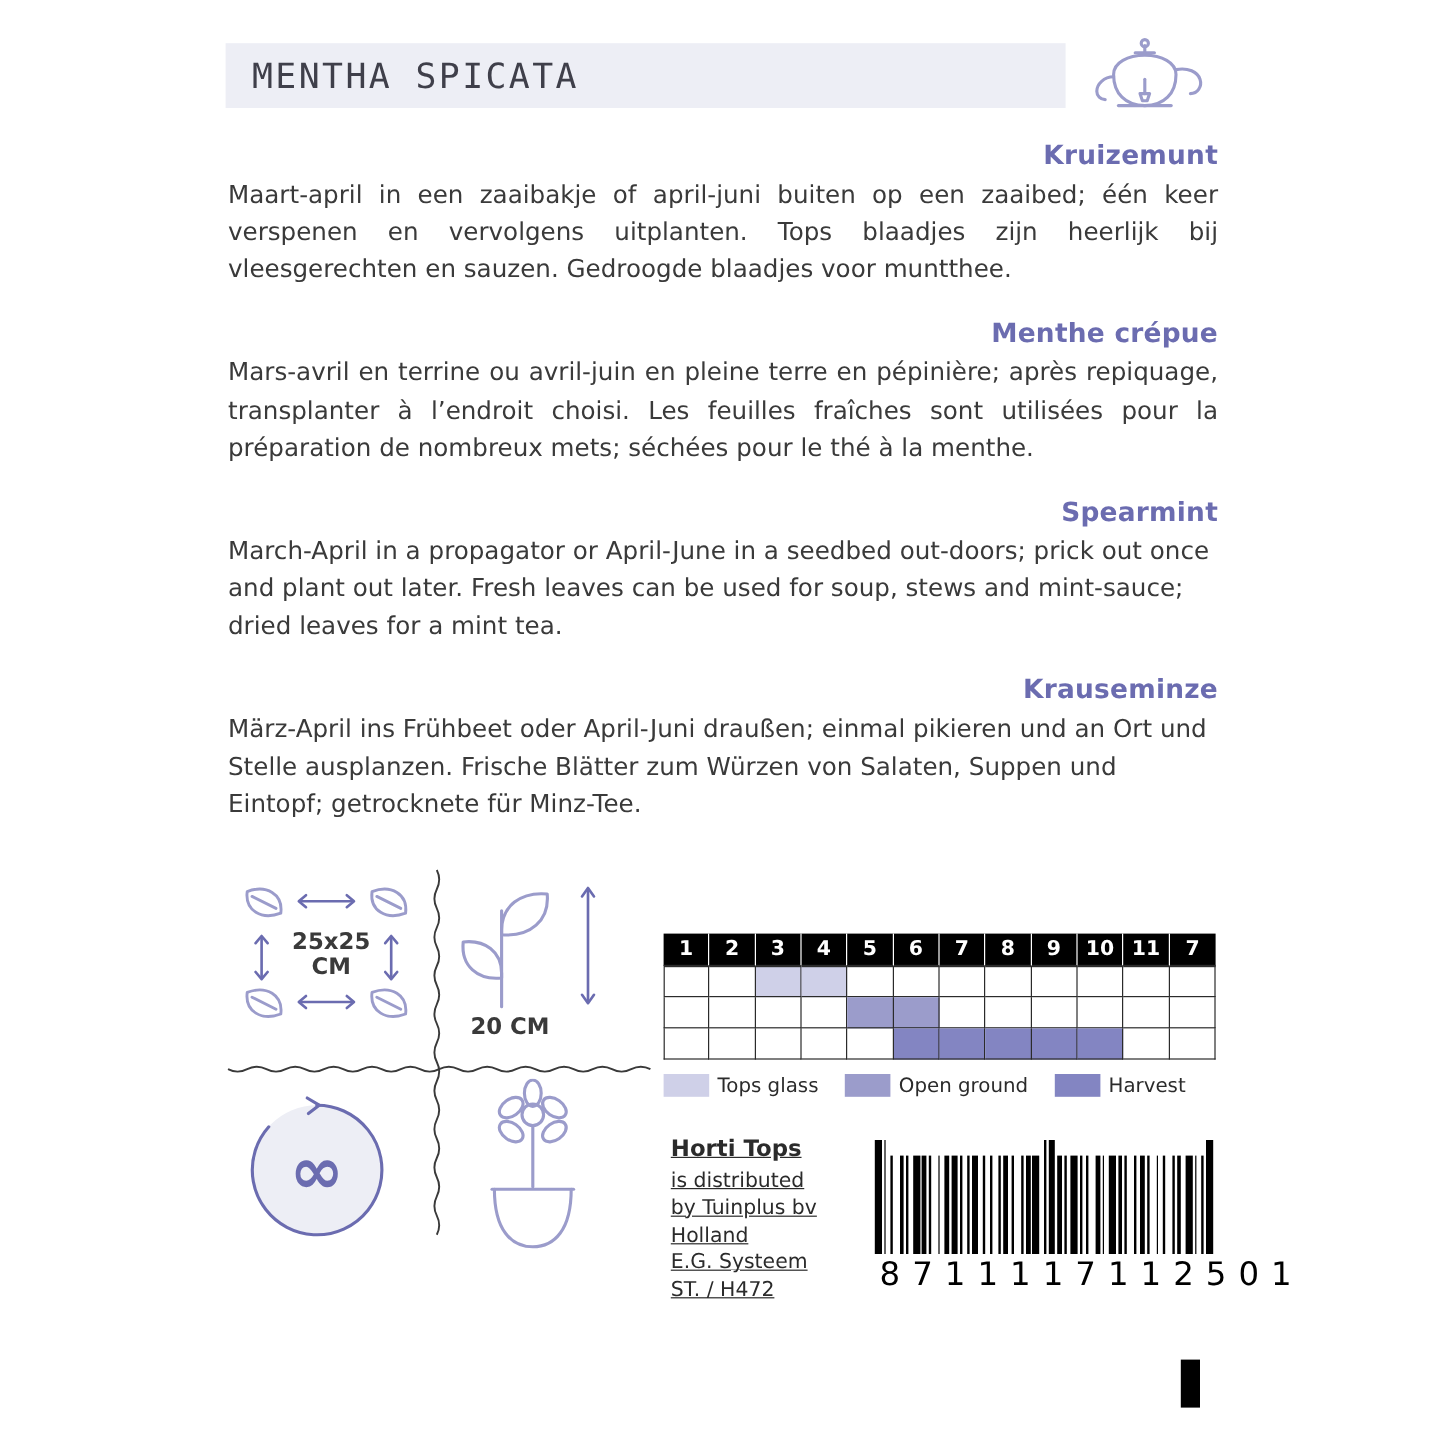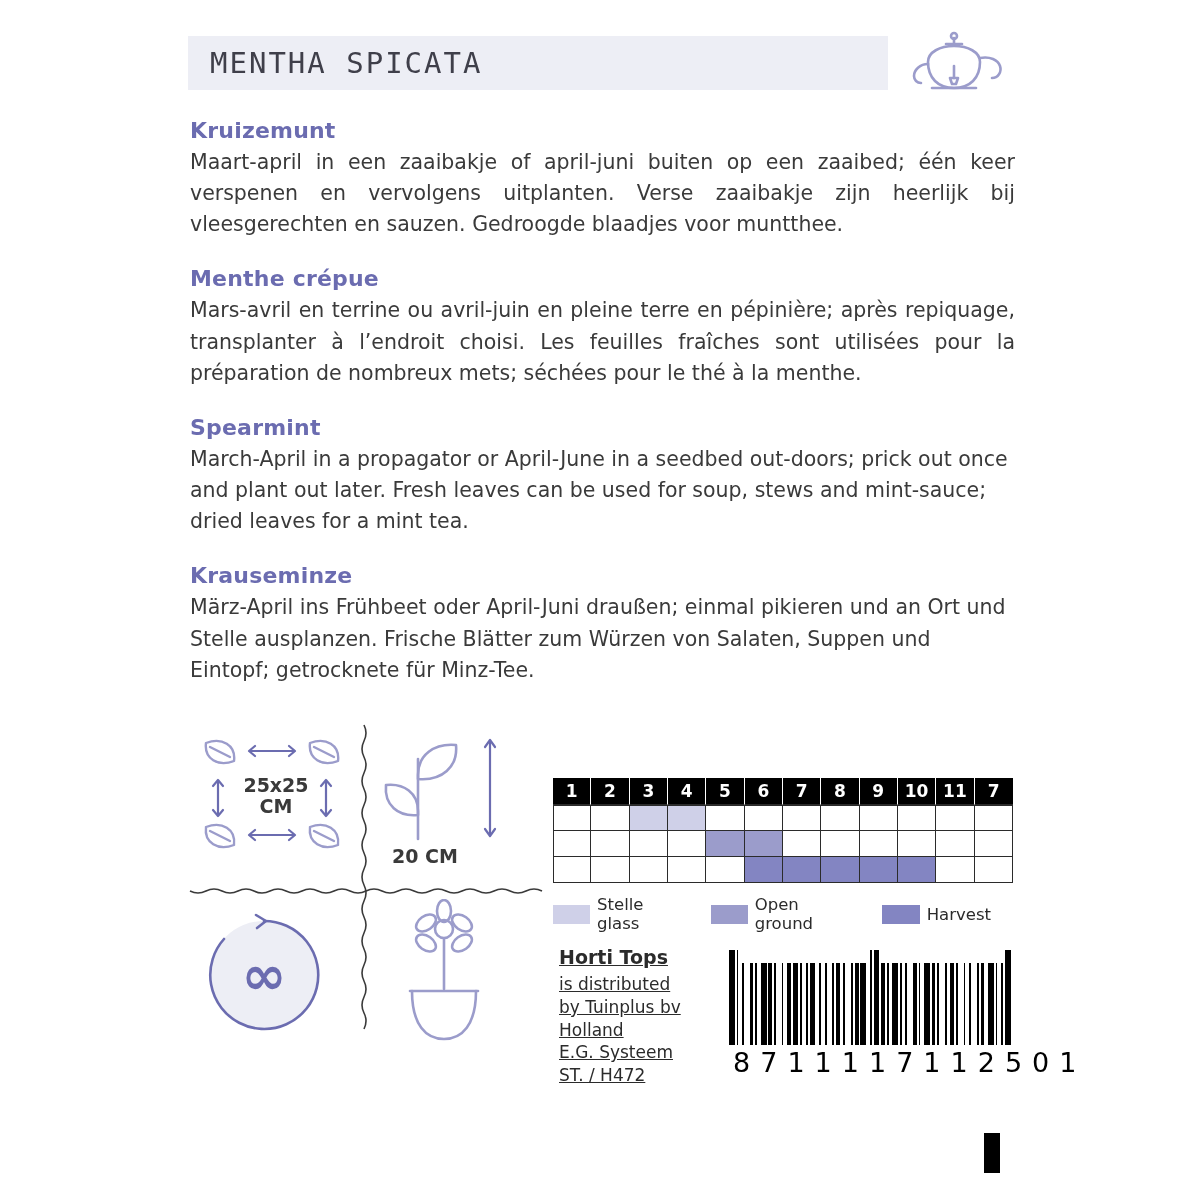--- a/index.html
+++ b/index.html
@@ -51,20 +51,21 @@
     top: 118px;
     width: 825px;
   }
   .lang-block { margin-bottom: 26px; }
   .lang-title {
     color: #6b6cb0;
     font-size: 22px;
     font-weight: bold;
     margin: 0 0 4px 0;
     letter-spacing: 0.2px;
+    text-align: right;
   }
   .lang-body {
     font-size: 20.5px;
     line-height: 1.52;
     color: #3a3a3a;
     margin: 0;
     text-align: justify;
   }
   .lang-body.left { text-align: left; }
 
@@ -220,21 +221,21 @@
       <path d="M56 40 L56 52"></path>
       <path d="M52 52 L60 52 L58 58 L54 58 Z"></path>
     </g>
   </svg>
 </div>
 
 <div class="content">
 
   <div class="lang-block">
     <h2 class="lang-title">Kruizemunt</h2>
-    <p class="lang-body">Maart-april in een zaaibakje of april-juni buiten op een zaaibed; één keer verspenen en vervolgens uitplanten. Verse zaaibakje zijn heerlijk bij vleesgerechten en sauzen. Gedroogde blaadjes voor muntthee.</p>
+    <p class="lang-body">Maart-april in een zaaibakje of april-juni buiten op een zaaibed; één keer verspenen en vervolgens uitplanten. Tops blaadjes zijn heerlijk bij vleesgerechten en sauzen. Gedroogde blaadjes voor muntthee.</p>
   </div>
 
   <div class="lang-block">
     <h2 class="lang-title">Menthe crépue</h2>
     <p class="lang-body">Mars-avril en terrine ou avril-juin en pleine terre en pépinière; après repiquage, transplanter à l’endroit choisi. Les feuilles fraîches sont utilisées pour la préparation de nombreux mets; séchées pour le thé à la menthe.</p>
   </div>
 
   <div class="lang-block">
     <h2 class="lang-title">Spearmint</h2>
     <p class="lang-body left">March-April in a propagator or April-June in a seedbed out-doors; prick out once and plant out later. Fresh leaves can be used for soup, stews and mint-sauce; dried leaves for a mint tea.</p>
@@ -394,21 +395,21 @@
         <div class="cal-cell fill-harv"></div>
         <div class="cal-cell fill-harv"></div>
         <div class="cal-cell"></div>
         <div class="cal-cell"></div>
       </div>
     </div>
 
   <div class="legend">
     <div class="legend-item">
       <div class="legend-swatch" style="background:#cfd0e8"></div>
-      <span>Stelle glass</span>
+      <span>Tops glass</span>
     </div>
     <div class="legend-item">
       <div class="legend-swatch" style="background:#9b9ccb"></div>
       <span>Open ground</span>
     </div>
     <div class="legend-item">
       <div class="legend-swatch" style="background:#8385c2"></div>
       <span>Harvest</span>
     </div>
   </div>

